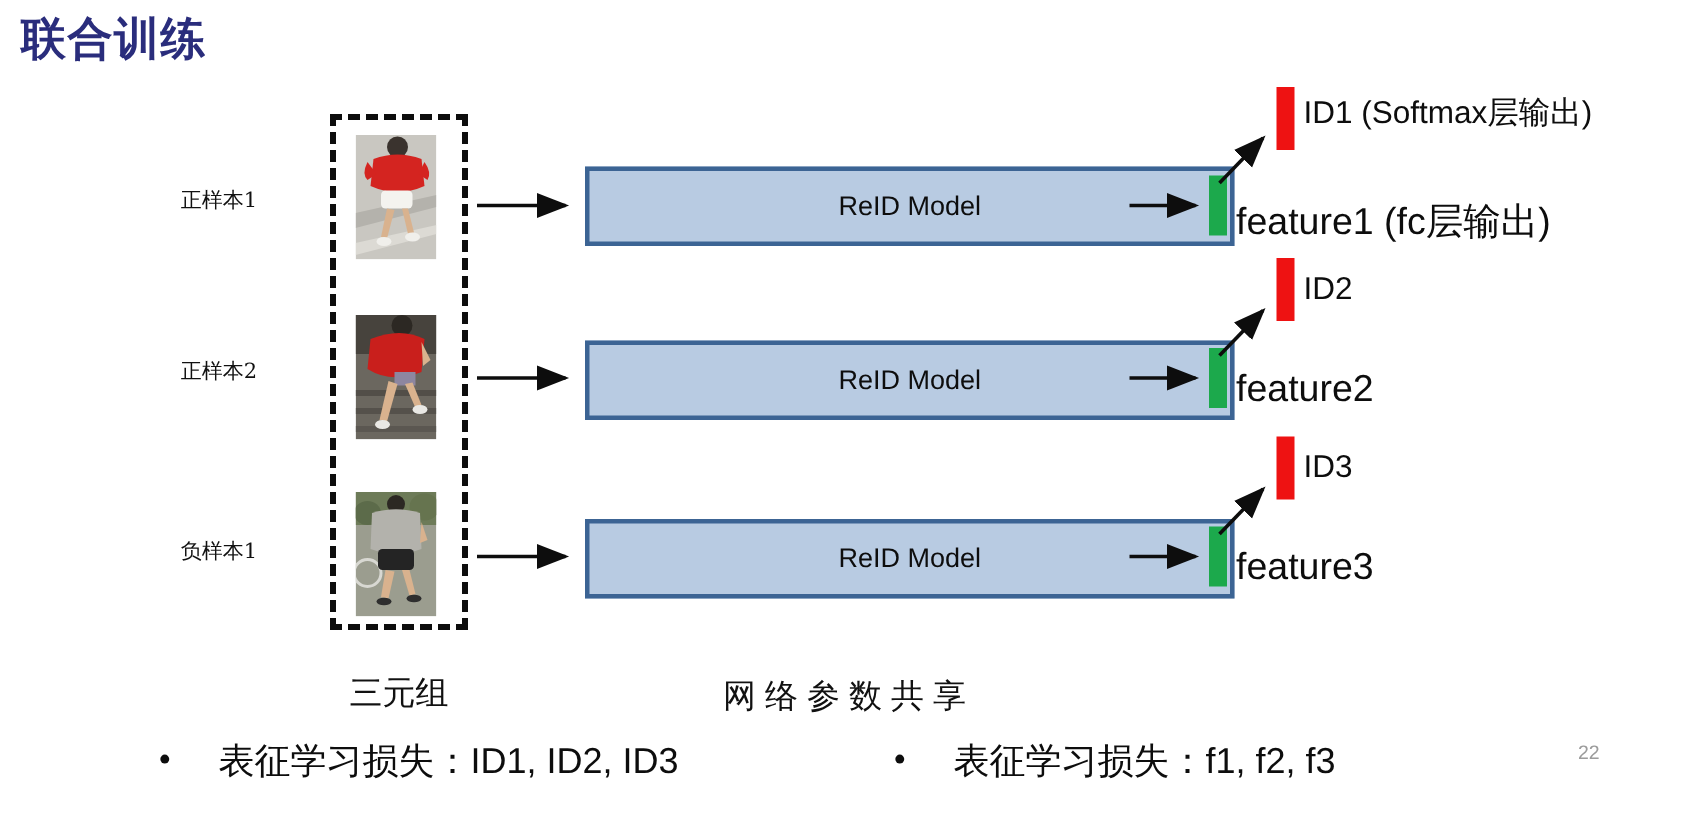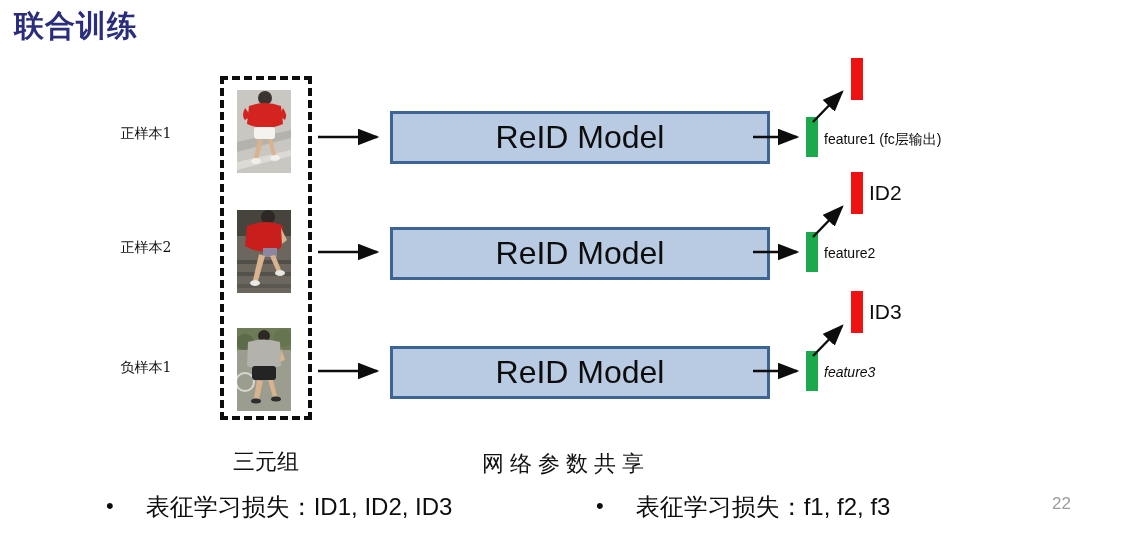--- a/index.html
+++ b/index.html
@@ -33,26 +33,26 @@
   }
   .photo{
     position:absolute;left:237px;width:54px;height:83px;overflow:hidden;
   }
   .photo svg{display:block;width:54px;height:83px;}
   .photo-1{top:90px;}
   .photo-2{top:210px;}
   .photo-3{top:328px;}
 
   .reid-box{
-    position:absolute;left:390px;width:380px;height:53px;
+    position:absolute;left:390px;width:433px;height:53px;
     background:var(--box-fill,#b8cbe2);
     border:3px solid var(--box-border,#3c6494);
     box-sizing:border-box;
     display:flex;align-items:center;justify-content:center;
-    font-size:32px;color:#0d0d0d;
+    font-size:18px;color:#0d0d0d;
   }
   .reid-1{top:111px;}
   .reid-2{top:227px;}
   .reid-3{top:346px;}
 
   .feature-bar{
     position:absolute;left:806px;width:12px;height:40px;
     background:var(--feature-bar,#1ca94c);
   }
   .fbar-1{top:117px;}
@@ -68,45 +68,45 @@
   .ibar-3{top:291px;}
 
   .id-label{
     position:absolute;left:869px;font-size:21px;color:#0d0d0d;white-space:nowrap;
   }
   .idl-1{top:61px;}
   .idl-2{top:181px;}
   .idl-3{top:300px;}
 
   .feature-label{
-    position:absolute;left:824px;font-size:14px;color:#0d0d0d;white-space:nowrap;
+    position:absolute;left:824px;font-size:25px;color:#0d0d0d;white-space:nowrap;
   }
   .fl-1{top:131px;}
   .fl-2{top:245px;}
-  .fl-3{top:364px;font-style:italic;}
+  .fl-3{top:364px;}
 
   .caption{
     position:absolute;
     font-family:"DejaVu Serif","Liberation Serif",serif;
     font-size:22px;color:#111;white-space:nowrap;
   }
   .triplet-caption{left:196px;top:447px;width:140px;text-align:center;}
   .shared-caption{left:482px;top:449px;letter-spacing:6px;}
 
   .bullet{
     position:absolute;top:491px;display:flex;align-items:flex-start;
     font-size:24px;color:#0d0d0d;white-space:nowrap;
   }
   .bullet-1{left:106px;}
   .bullet-2{left:596px;}
   .bullet .dot{font-size:22px;margin-right:32px;line-height:30px;}
 
   .page-number{
     position:absolute;left:1052px;top:494px;
-    font-size:17px;color:#9c9c9c;
+    font-size:13px;color:#9c9c9c;
   }
   .overlay{
     position:absolute;left:0;top:0;pointer-events:none;
   }
 </style>
 </head>
 <body>
 
 <div class="slide">
 
@@ -173,20 +173,21 @@
   <div class="reid-box reid-2">ReID Model</div>
   <div class="reid-box reid-3">ReID Model</div>
 
   <div class="feature-bar fbar-1"></div>
   <div class="feature-bar fbar-2"></div>
   <div class="feature-bar fbar-3"></div>
   <div class="id-bar ibar-1"></div>
   <div class="id-bar ibar-2"></div>
   <div class="id-bar ibar-3"></div>
 
+  <div class="id-label idl-1">ID1 (Softmax层输出)</div>
   <div class="id-label idl-2">ID2</div>
   <div class="id-label idl-3">ID3</div>
   <div class="feature-label fl-1">feature1 (fc层输出)</div>
   <div class="feature-label fl-2">feature2</div>
   <div class="feature-label fl-3">feature3</div>
 
   <div class="caption shared-caption">网络参数共享</div>
   <div class="caption triplet-caption">三元组</div>
 
   <div class="bullet bullet-1">

